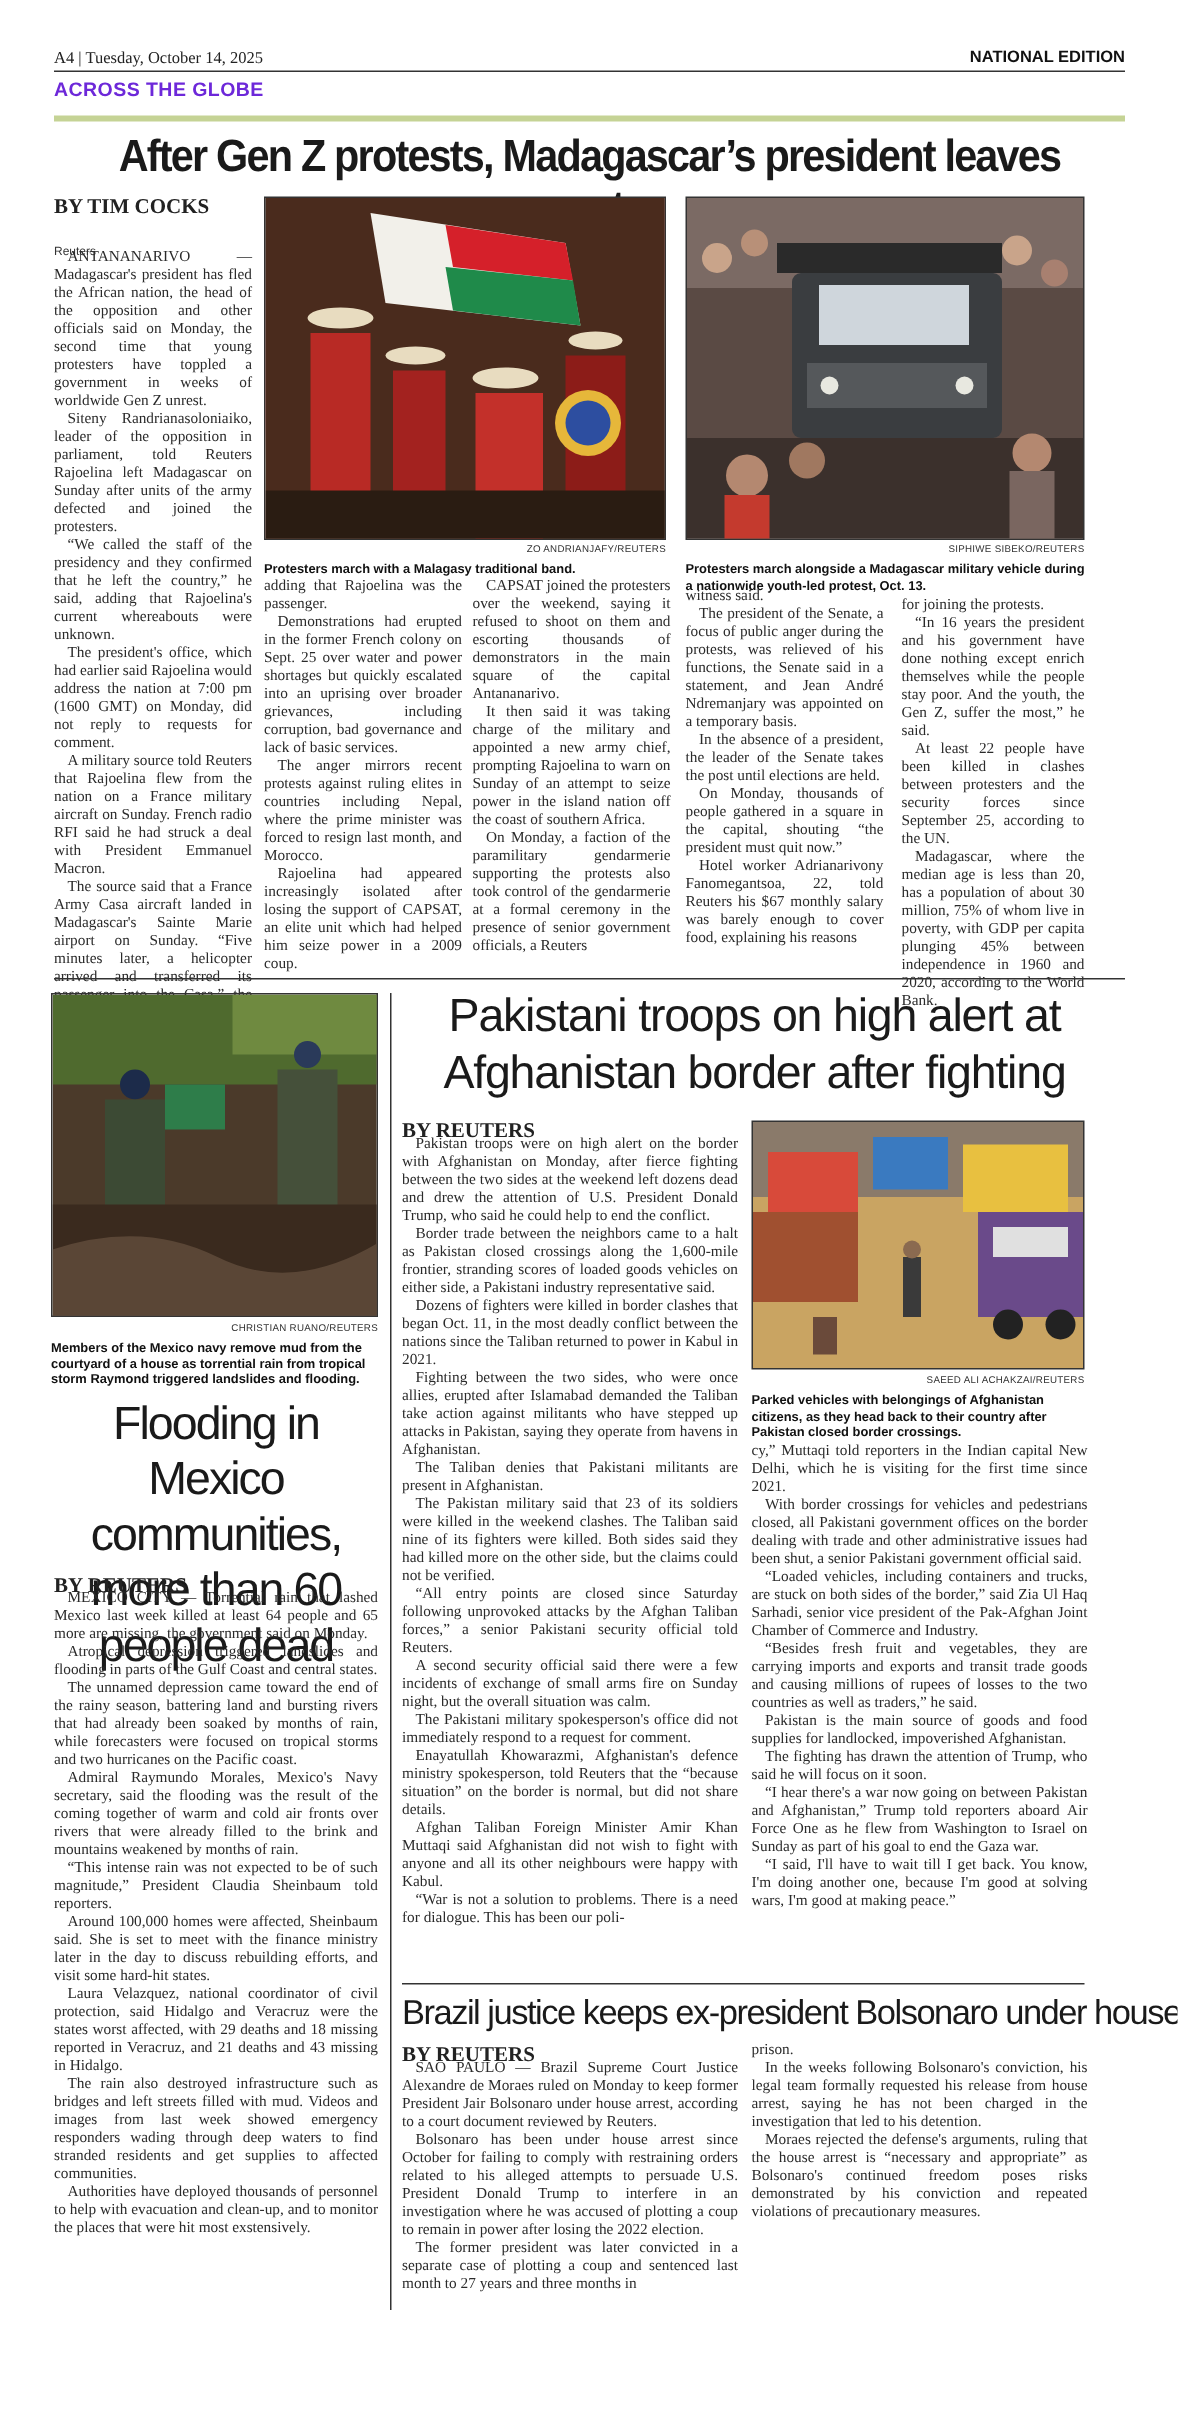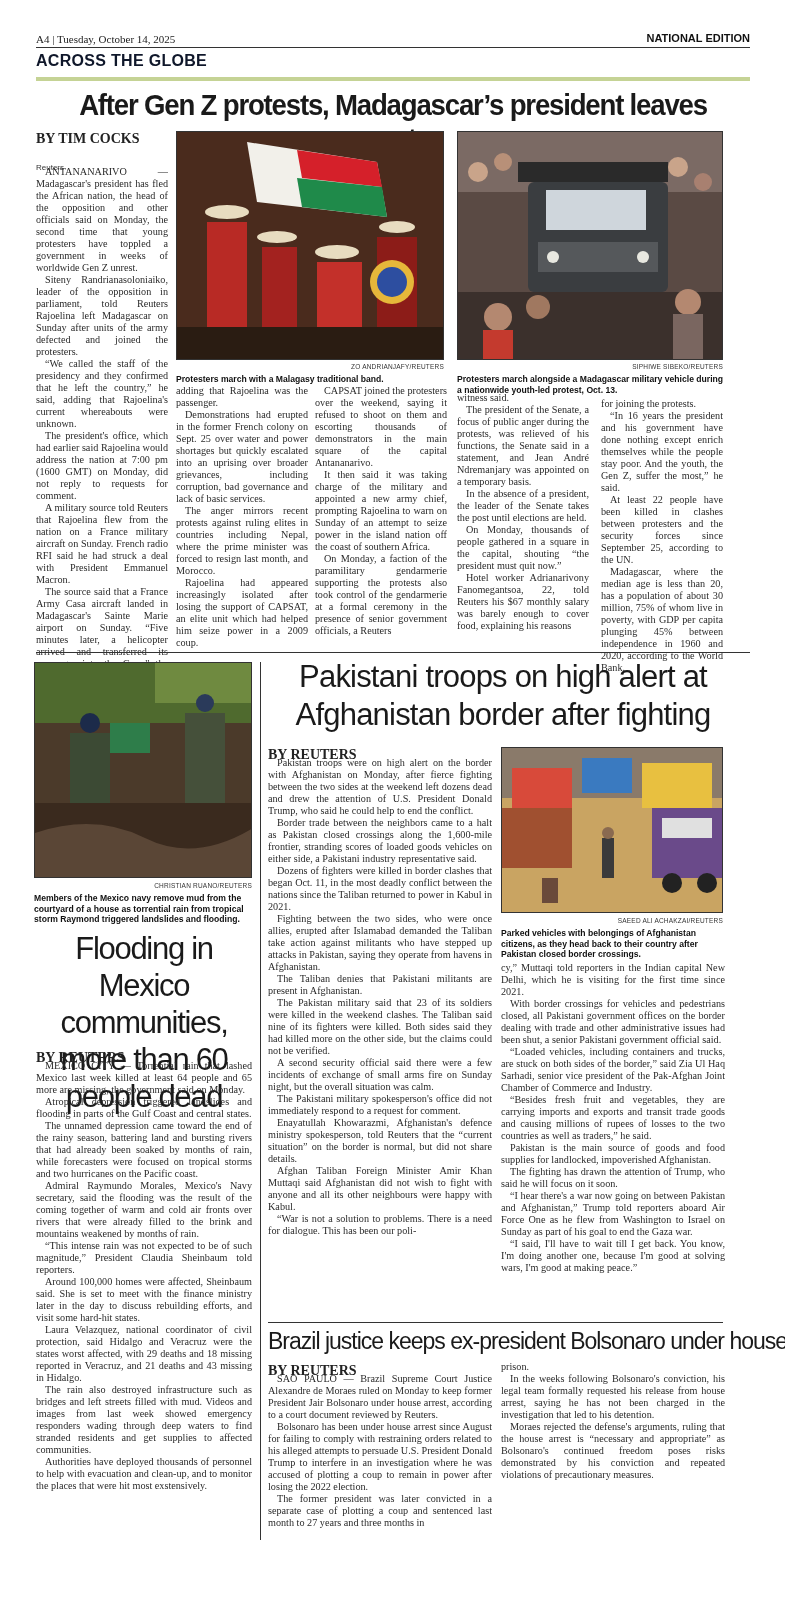--- a/index.html
+++ b/index.html
@@ -3,21 +3,21 @@
 <meta charset="utf-8">
 <style>
 *{box-sizing:border-box;margin:0;padding:0}
 html,body{width:785px;height:1620px;background:#fff;overflow:hidden}
 body{position:relative;font-family:"DejaVu Serif",serif;color:#222}
 .abs{position:absolute}
 .topline{left:36px;top:32px;width:714px;height:16px;font-size:11px}
 .topline .left{position:absolute;left:0;top:1px;font-family:"Liberation Serif",serif;font-size:11px;color:#222}
 .topline .right{position:absolute;right:0;top:0;font-family:"Liberation Sans",sans-serif;font-weight:bold;font-size:11px;color:#111}
 .rule1{left:36px;top:47px;width:714px;height:1px;background:#333}
-.section{left:36px;top:52px;font-family:"Liberation Sans",sans-serif;font-weight:900;font-size:16px;color:#0f172a;letter-spacing:.3px}
+.section{left:36px;top:52px;font-family:"Liberation Sans",sans-serif;font-weight:900;font-size:13px;color:#6d28d9;letter-spacing:.3px}
 .rule2{left:36px;top:77px;width:714px;height:4px;background:#c5d395}
 .h1{left:36px;top:88px;width:714px;text-align:center;font-family:"Liberation Sans",sans-serif;font-weight:bold;font-size:30px;letter-spacing:-1.3px;color:#1a1a1a;transform:scaleX(.92);transform-origin:center}
 .byline{font-family:Liberation Serif, serif;font-weight:bold;font-size:14px;color:#222}
 .credit-org{font-family:"Liberation Sans",sans-serif;font-size:8px;color:#333}
 .col{font-family:"Liberation Serif","DejaVu Serif",serif;font-size:10.2px;line-height:12px;color:#2a2a2a;text-align:justify;hyphens:auto}
 .col p{text-indent:9px}
 .photo{overflow:hidden;border:1px solid #333}
 .photo-credit{font-family:"Liberation Sans",sans-serif;font-size:6.5px;color:#333;text-align:right;letter-spacing:.2px}
 .caption{font-family:"Liberation Sans",sans-serif;font-weight:bold;font-size:8.6px;line-height:10.5px;color:#111}
 .vrule{background:#333;width:1px}
@@ -162,23 +162,24 @@
 <div class="abs light-head" style="left:268px;top:658px;width:470px;font-size:31px;line-height:38px;letter-spacing:-.8px">Pakistani troops on high alert at Afghanistan border after fighting</div>
 
 <div class="abs byline" style="left:268px;top:747px">BY REUTERS</div>
 <div class="abs col" style="left:268px;top:757px;width:224px">
   <p>Pakistan troops were on high alert on the border with Afghanistan on Monday, after fierce fighting between the two sides at the weekend left dozens dead and drew the attention of U.S. President Donald Trump, who said he could help to end the conflict.</p>
   <p>Border trade between the neighbors came to a halt as Pakistan closed crossings along the 1,600-mile frontier, stranding scores of loaded goods vehicles on either side, a Pakistani industry representative said.</p>
   <p>Dozens of fighters were killed in border clashes that began Oct. 11, in the most deadly conflict between the nations since the Taliban returned to power in Kabul in 2021.</p>
   <p>Fighting between the two sides, who were once allies, erupted after Islamabad demanded the Taliban take action against militants who have stepped up attacks in Pakistan, saying they operate from havens in Afghanistan.</p>
   <p>The Taliban denies that Pakistani militants are present in Afghanistan.</p>
   <p>The Pakistan military said that 23 of its soldiers were killed in the weekend clashes. The Taliban said nine of its fighters were killed. Both sides said they had killed more on the other side, but the claims could not be verified.</p>
+  <p>“All entry points are closed since Saturday following unprovoked attacks by the Afghan Taliban forces,” a senior Pakistani security official told Reuters.</p>
   <p>A second security official said there were a few incidents of exchange of small arms fire on Sunday night, but the overall situation was calm.</p>
   <p>The Pakistani military spokesperson's office did not immediately respond to a request for comment.</p>
-  <p>Enayatullah Khowarazmi, Afghanistan's defence ministry spokesperson, told Reuters that the “current situation” on the border is normal, but did not share details.</p>
+  <p>Enayatullah Khowarazmi, Afghanistan's defence ministry spokesperson, told Reuters that the “because situation” on the border is normal, but did not share details.</p>
   <p>Afghan Taliban Foreign Minister Amir Khan Muttaqi said Afghanistan did not wish to fight with anyone and all its other neighbours were happy with Kabul.</p>
   <p>“War is not a solution to problems. There is a need for dialogue. This has been our poli-</p>
 </div>
 
 <div class="abs photo" style="left:501px;top:747px;width:222px;height:166px">
   <svg width="222" height="166" viewBox="0 0 222 166">
     <rect x="0" y="0" width="222" height="166" fill="#c9a462"></rect>
     <rect x="0" y="0" width="222" height="50" fill="#8a7a6a"></rect>
     <rect x="10" y="20" width="60" height="40" fill="#d84a3a"></rect>
     <rect x="80" y="10" width="50" height="35" fill="#3a7ac0"></rect>
@@ -207,20 +208,20 @@
   <p>“I said, I'll have to wait till I get back. You know, I'm doing another one, because I'm good at solving wars, I'm good at making peace.”</p>
 </div>
 
 <div class="abs hrule" style="left:268px;top:1322px;width:455px"></div>
 
 <div class="abs light-head" style="left:268px;top:1326px;width:458px;font-size:23px;line-height:30px;letter-spacing:-1px;text-align:left;white-space:nowrap">Brazil justice keeps ex-president Bolsonaro under house arrest</div>
 
 <div class="abs byline" style="left:268px;top:1363px">BY REUTERS</div>
 <div class="abs col" style="left:268px;top:1373px;width:224px">
   <p>SAO PAULO — Brazil Supreme Court Justice Alexandre de Moraes ruled on Monday to keep former President Jair Bolsonaro under house arrest, according to a court document reviewed by Reuters.</p>
-  <p>Bolsonaro has been under house arrest since August for failing to comply with restraining orders related to his alleged attempts to persuade U.S. President Donald Trump to interfere in an investigation where he was accused of plotting a coup to remain in power after losing the 2022 election.</p>
+  <p>Bolsonaro has been under house arrest since October for failing to comply with restraining orders related to his alleged attempts to persuade U.S. President Donald Trump to interfere in an investigation where he was accused of plotting a coup to remain in power after losing the 2022 election.</p>
   <p>The former president was later convicted in a separate case of plotting a coup and sentenced last month to 27 years and three months in</p>
 </div>
 <div class="abs col" style="left:501px;top:1361px;width:224px">
   <p style="text-indent:0">prison.</p>
   <p>In the weeks following Bolsonaro's conviction, his legal team formally requested his release from house arrest, saying he has not been charged in the investigation that led to his detention.</p>
   <p>Moraes rejected the defense's arguments, ruling that the house arrest is “necessary and appropriate” as Bolsonaro's continued freedom poses risks demonstrated by his conviction and repeated violations of precautionary measures.</p>
 </div>
 
 </body></html>

